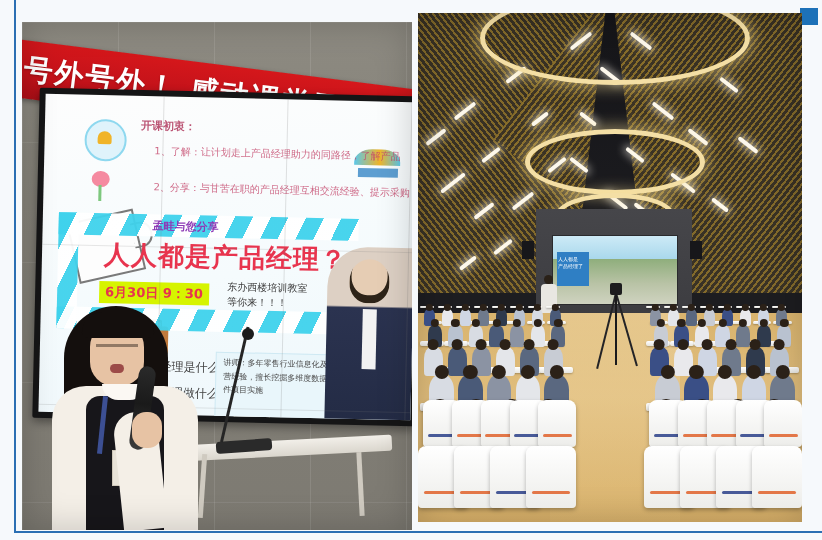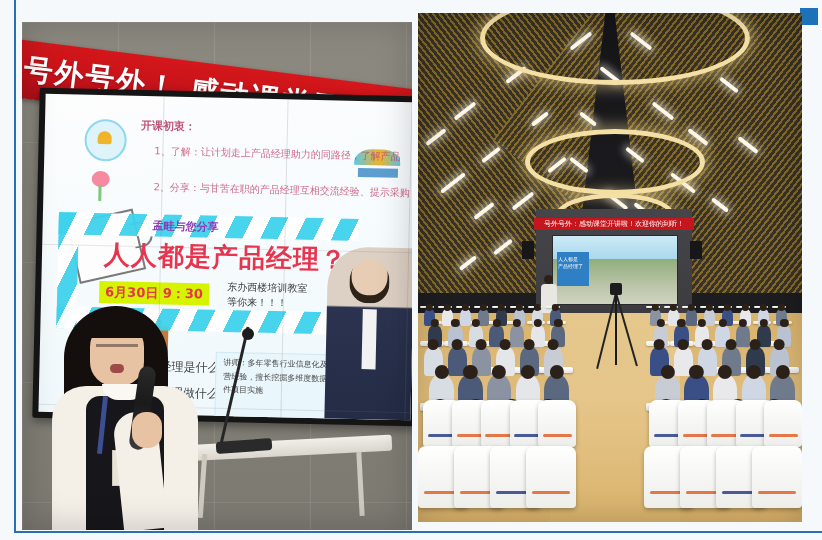--- a/index.html
+++ b/index.html
@@ -819,23 +819,20 @@
         </div>
       <div class="ring-light" id="ring-1"></div>
       <div class="ring-light" id="ring-2"></div>
       <div class="ring-light" id="ring-3"></div>
     </div>
 
     <div id="front-wall-right"></div>
     <div id="speakers-left-right"></div>
     <div id="speakers-right-right"></div>
 
-    <div id="front-banner-right">
-      <span id="front-banner-right-text">号外号外：感动课堂开讲啦！欢迎你的到听！</span>
-    </div>
 
     <div id="front-screen-right">
       <div id="front-screen-sky"></div>
       <div id="front-screen-land"></div>
       <div id="front-screen-panel"></div>
       <div id="front-screen-panel-text">人人都是
 产品经理了</div>
     </div>
 
     <div id="presenter-right"></div>

